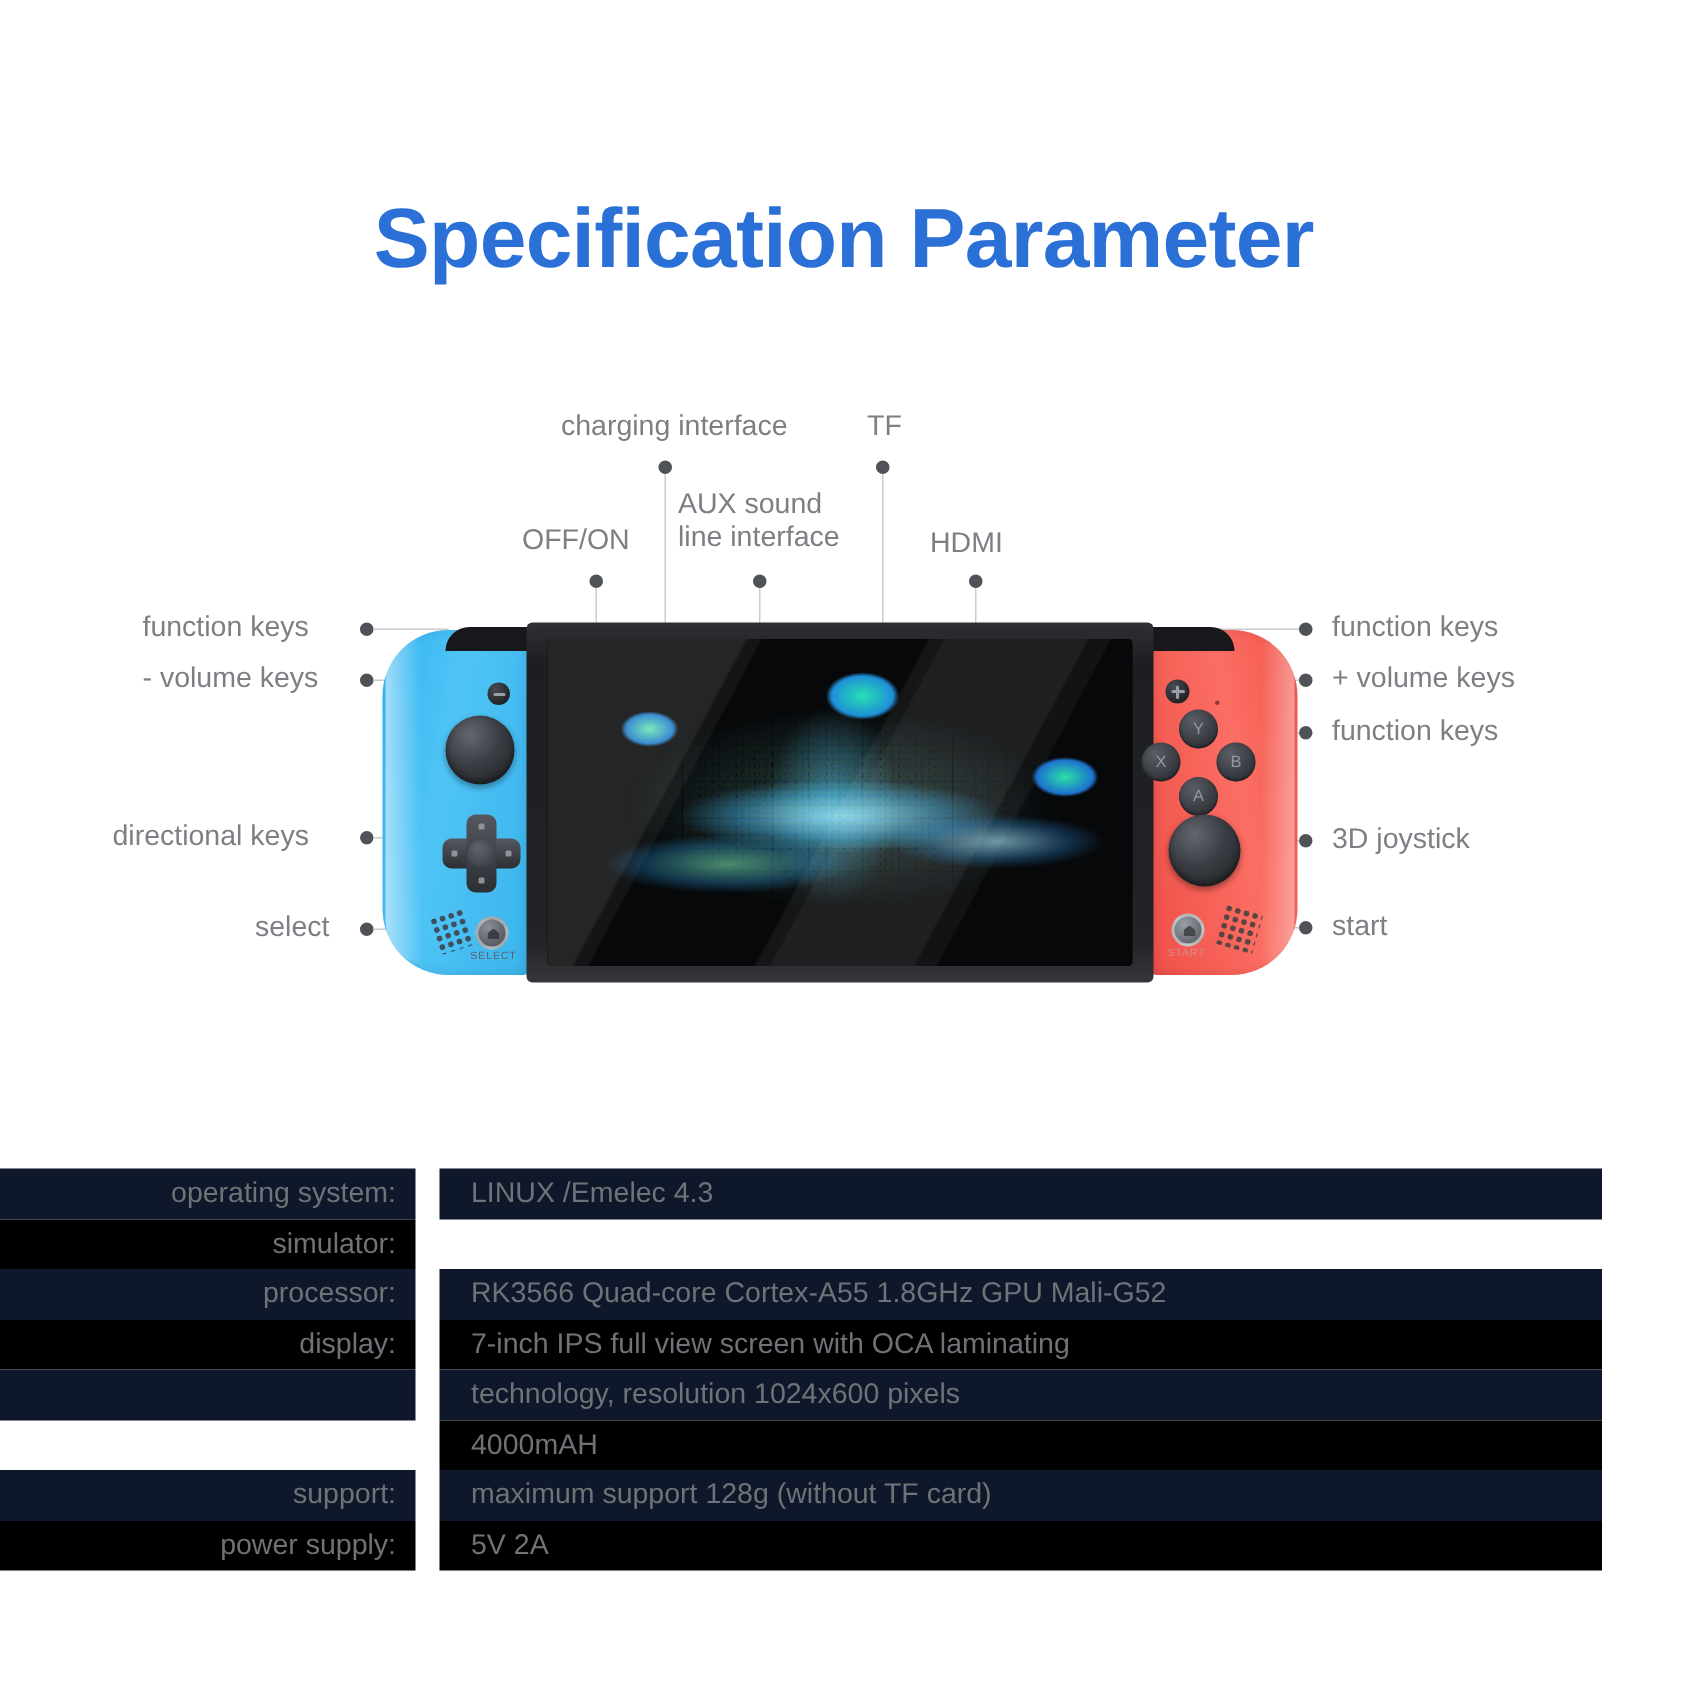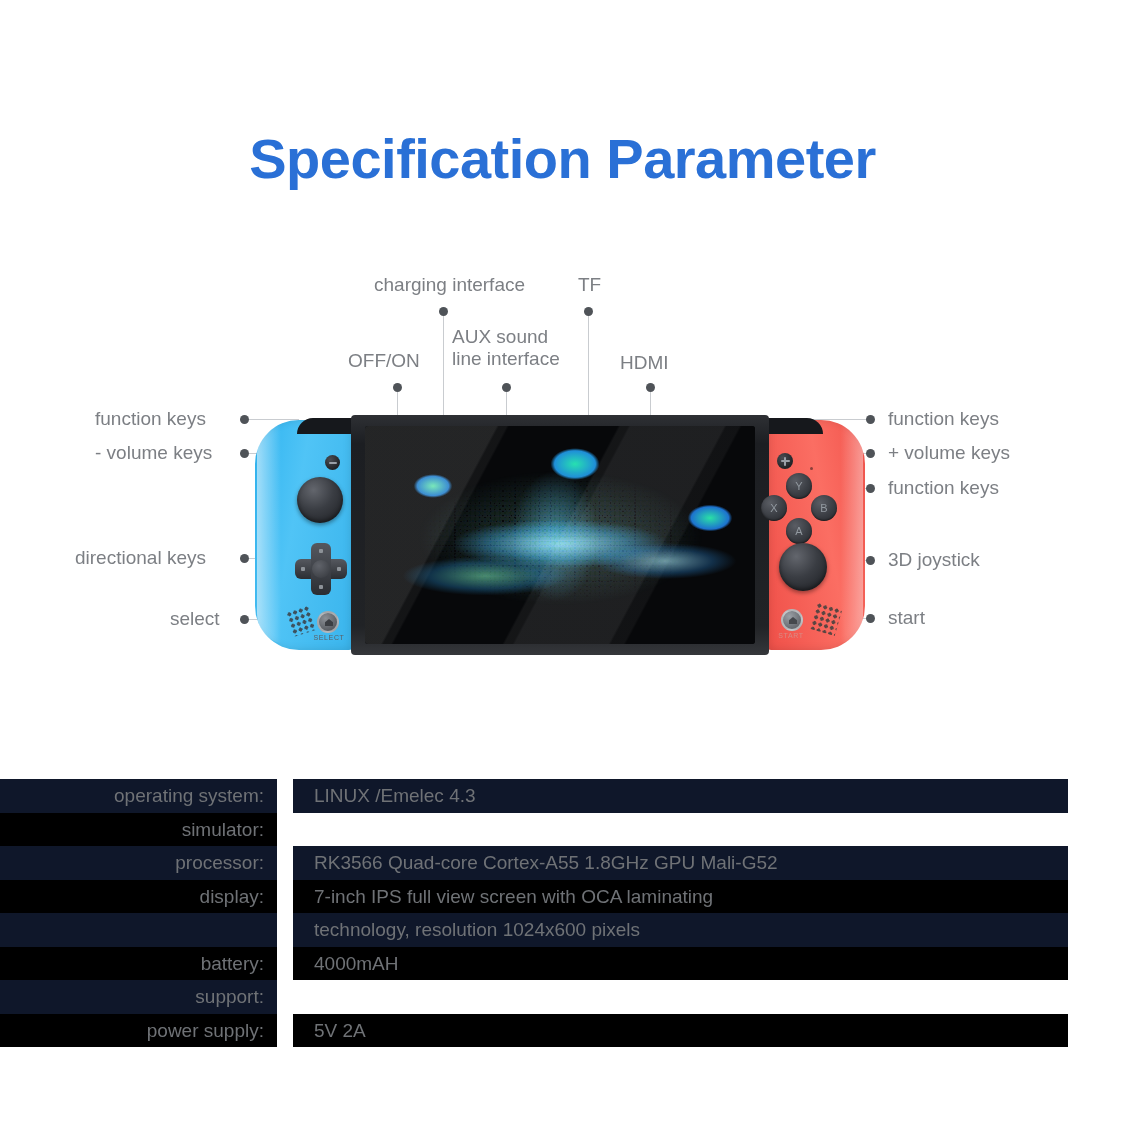--- a/index.html
+++ b/index.html
@@ -546,24 +546,24 @@
   </div>
   <div class="spec-row plain">
     <div class="spec-key">display:</div>
     <div class="spec-val">7-inch IPS full view screen with OCA laminating</div>
   </div>
   <div class="spec-row shaded">
     <div class="spec-key"></div>
     <div class="spec-val">technology, resolution 1024x600 pixels</div>
   </div>
   <div class="spec-row plain">
-    <div class="spec-key">battery:</div>
     <div class="spec-val">4000mAH</div>
   </div>
   <div class="spec-row shaded">
     <div class="spec-key">support:</div>
+    <div class="spec-val">maximum support 128g (without TF card)</div>
   </div>
   <div class="spec-row plain">
     <div class="spec-key">power supply:</div>
     <div class="spec-val">5V 2A</div>
   </div>
 
 </div>
 
 </body></html>

